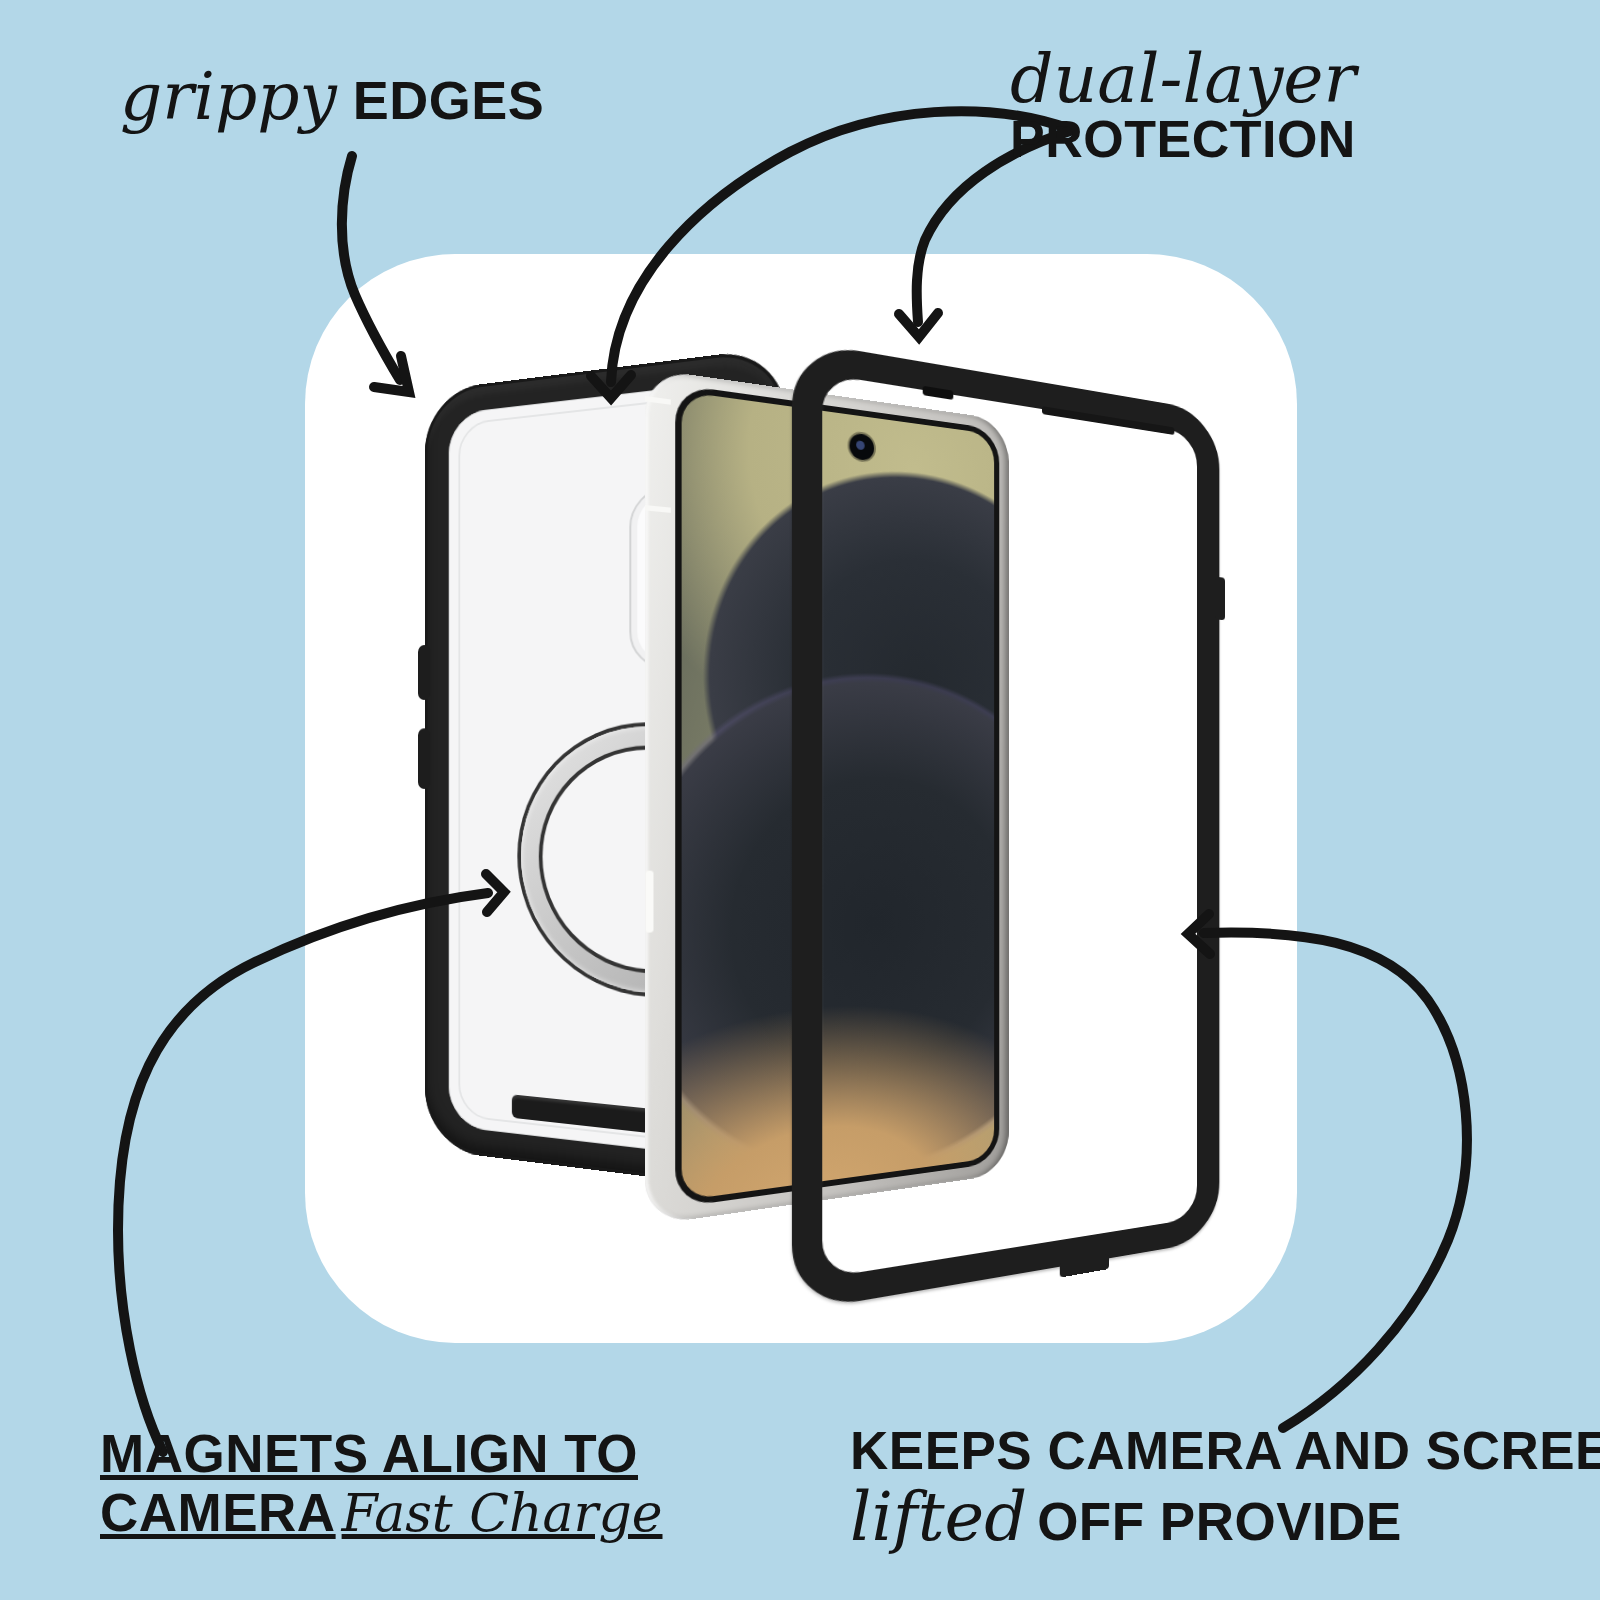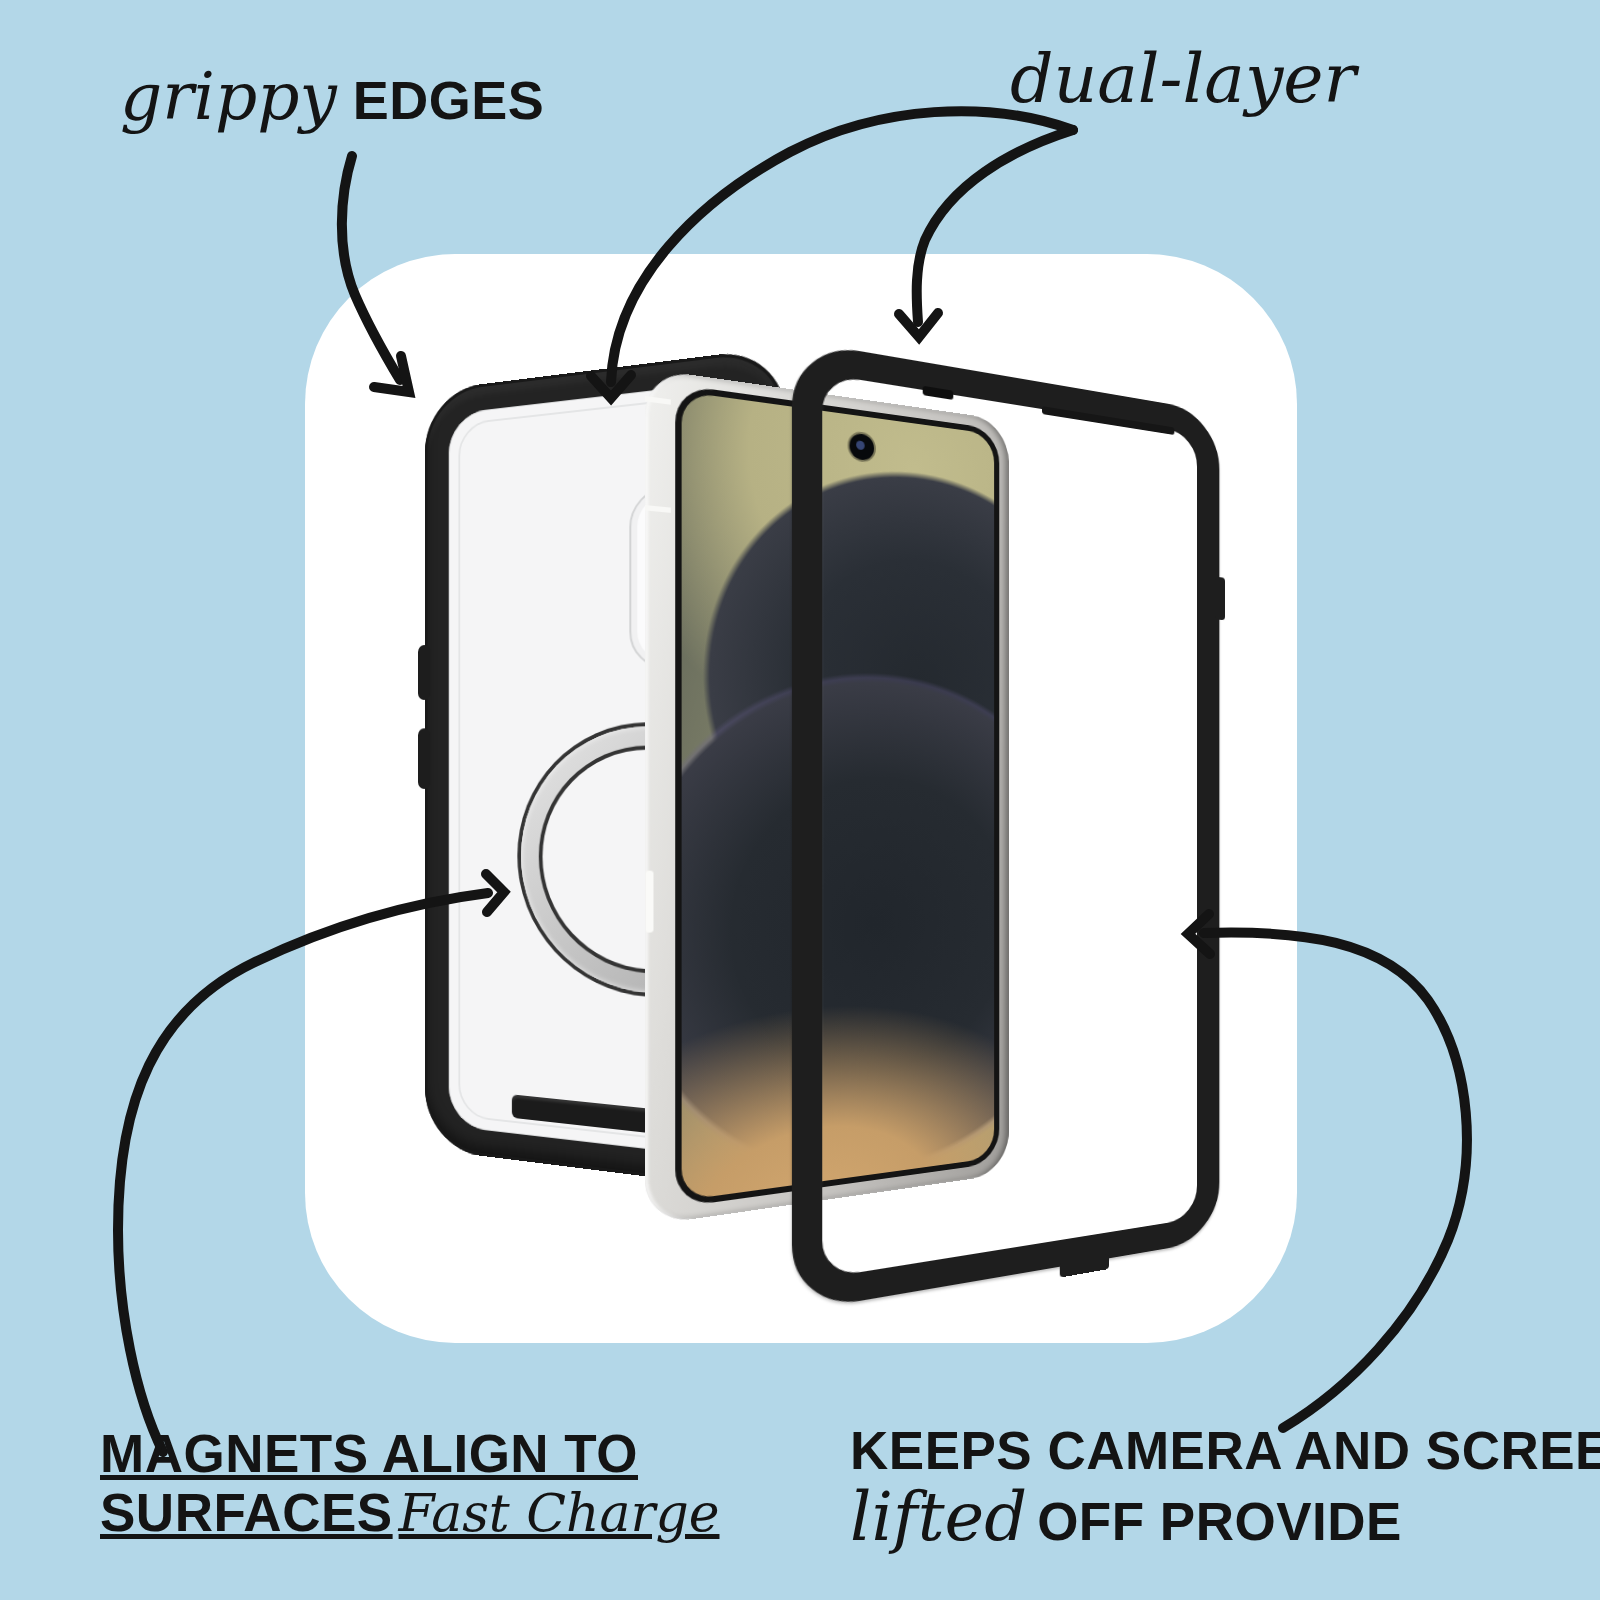--- a/index.html
+++ b/index.html
@@ -141,26 +141,27 @@
     <path class="arrow-path" d="M 1283 1428 C 1350 1388, 1415 1320, 1448 1240 C 1480 1160, 1470 1060, 1428 1000 C 1385 940, 1300 930, 1204 933"></path>
     <path class="arrow-head" d="M 1209 914 L 1188 934 L 1210 954"></path>
   </svg>
 
   <div class="label lbl-grippy">
     <span class="serif-it">grippy</span><span class="sans-caps">EDGES</span>
   </div>
 
   <div class="label lbl-dual">
     <div><span class="serif-it">dual-layer</span></div>
+    <div><span class="sans-caps">PROTECTION</span></div>
   </div>
 
   <div class="label lbl-magnets">
     <div><span class="sans-caps">MAGNETS ALIGN TO</span></div>
     <div>
-      <span class="sans-caps">SURFACES</span><span class="serif-it">Fast Charge</span>
+      <span class="sans-caps">CAMERA</span><span class="serif-it">Fast Charge</span>
     </div>
   </div>
 
   <div class="label lbl-keeps">
     <div><span class="sans-caps">KEEPS CAMERA AND SCREEN</span></div>
     <div>
       <span class="serif-it">lifted</span><span class="sans-caps">OFF PROVIDE</span>
     </div>
   </div>
 

